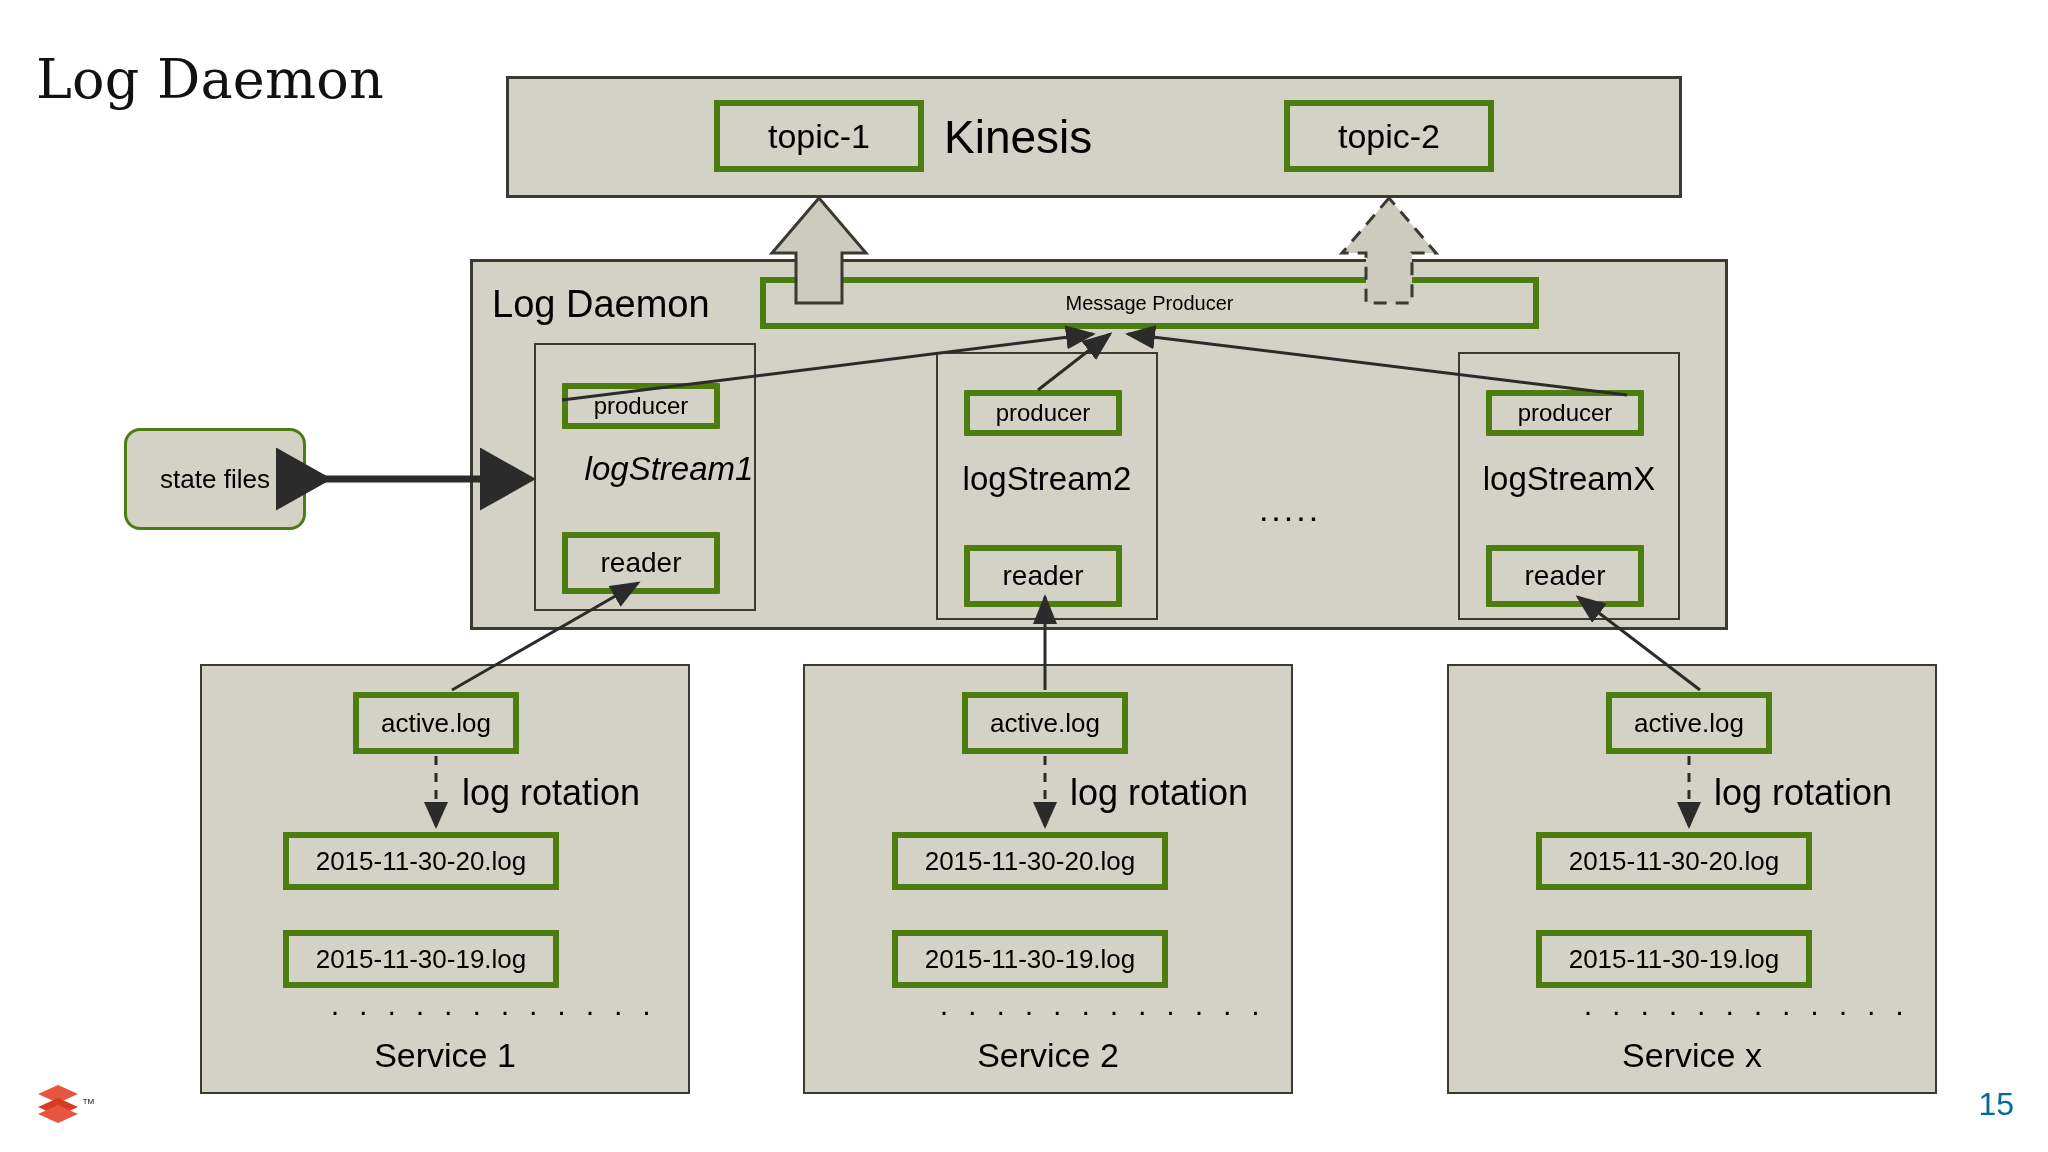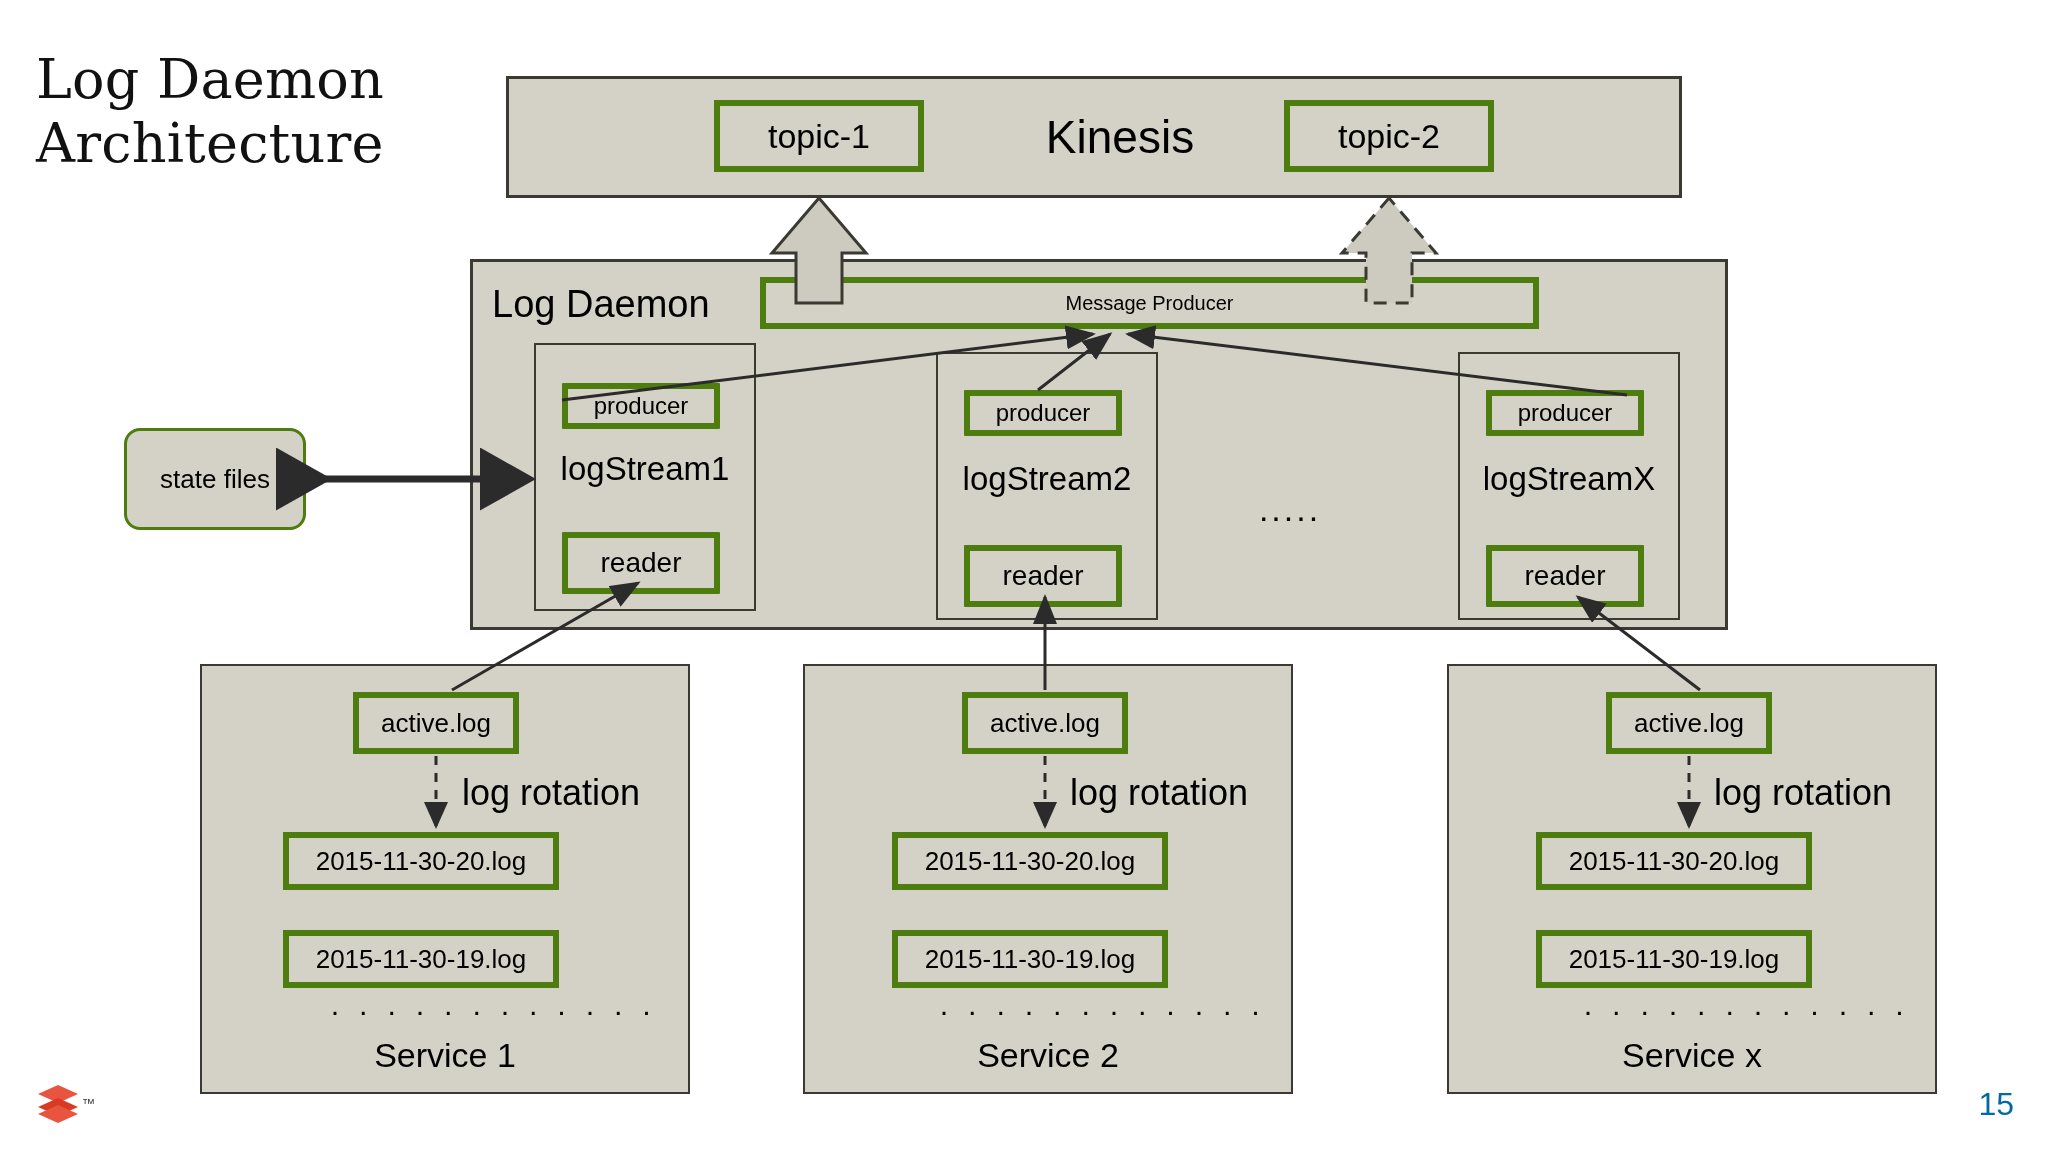--- a/index.html
+++ b/index.html
@@ -52,22 +52,22 @@
   .plain-label {
     position: absolute;
     white-space: nowrap;
   }
 
   
   #kinesis-bar { left: 506px; top: 76px; width: 1176px; height: 122px; }
   #topic-1-box { left: 714px; top: 100px; width: 210px; height: 72px; font-size: 34px; }
   #topic-2-box { left: 1284px; top: 100px; width: 210px; height: 72px; font-size: 34px; }
   #kinesis-label {
-    left: 1000px; top: 110px; width: 240px;
-    font-size: 46px; text-align: center;
+    left: 944px; top: 110px; width: 240px;
+    font-size: 46px; 
   }
 
   
   #log-daemon-panel { left: 470px; top: 259px; width: 1258px; height: 371px; }
   #log-daemon-label {
     left: 492px; top: 283px;
     font-size: 38px;
   }
   #message-producer-box {
     left: 760px; top: 277px; width: 779px; height: 52px;
@@ -78,21 +78,21 @@
   #logstream1-col { left: 534px; top: 343px; width: 222px; height: 268px; }
   #logstream2-col { left: 936px; top: 352px; width: 222px; height: 268px; }
   #logstreamx-col { left: 1458px; top: 352px; width: 222px; height: 268px; }
 
   .producer-chip { width: 158px; height: 46px; font-size: 24px; }
   .reader-chip   { width: 158px; height: 62px; font-size: 28px; }
   .stream-name { font-size: 33px; text-align: center; }
 
   #producer-1 { left: 562px; top: 383px; }
   #reader-1   { left: 562px; top: 532px; }
-  #logstream1-name { left: 534px; top: 450px; width: 222px; }
+  #logstream1-name { left: 558px; top: 450px; width: 222px; font-style: italic; }
 
   #producer-2 { left: 964px; top: 390px; }
   #reader-2   { left: 964px; top: 545px; }
   #logstream2-name { left: 936px; top: 460px; width: 222px; }
 
   #producer-x { left: 1486px; top: 390px; }
   #reader-x   { left: 1486px; top: 545px; }
   #logstreamx-name { left: 1458px; top: 460px; width: 222px; }
 
   #stream-ellipsis {
@@ -144,21 +144,20 @@
     position: absolute; left: 0; top: 0;
     width: 2048px; height: 1152px;
     pointer-events: none;
   }
 </style>
 </head>
 <body>
 
 <div id="slide-title">
   <span class="t-line">Log Daemon</span>
-  <span class="t-line">Architecture</span>
 </div>
 
 <div class="panel" id="kinesis-bar"></div>
 <div class="box" id="topic-1-box">topic-1</div>
 <div class="plain-label" id="kinesis-label">Kinesis</div>
 <div class="box" id="topic-2-box">topic-2</div>
 
 <div class="panel" id="log-daemon-panel"></div>
 <div class="plain-label" id="log-daemon-label">Log Daemon</div>
 <div class="box" id="message-producer-box">Message Producer</div>

